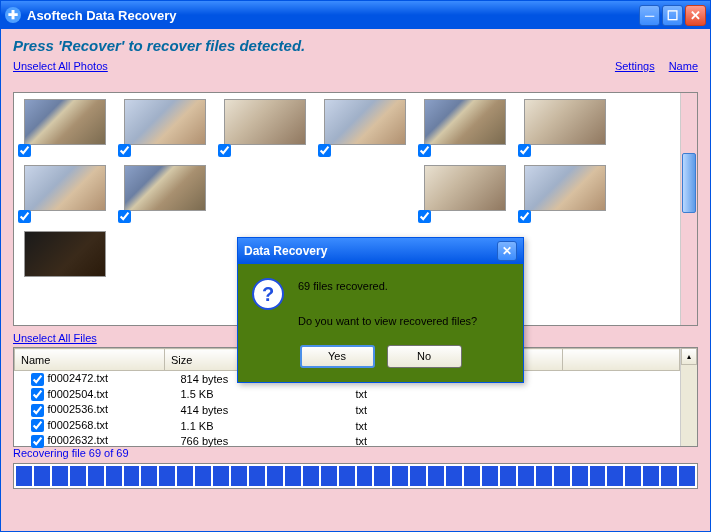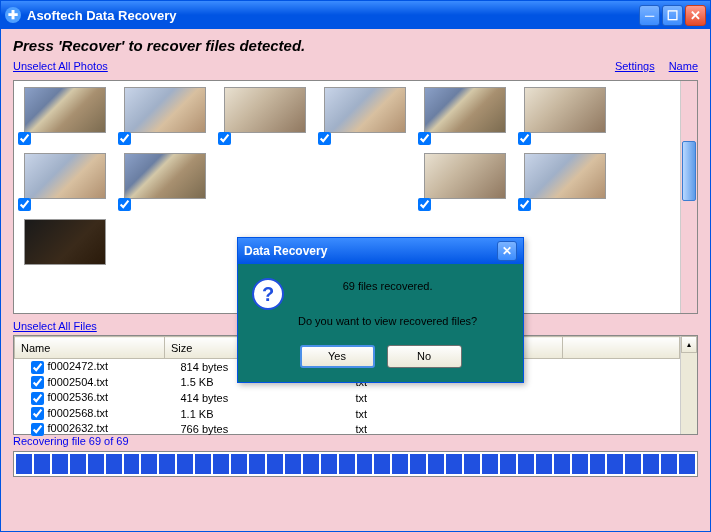--- a/index.html
+++ b/index.html
@@ -9,23 +9,23 @@
 
 .titlebar { height: 28px; background: linear-gradient(to bottom, #3B8CFF 0%, #0054E3 50%, #0054E3 100%); display: flex; align-items: center; padding: 0 4px; color: white; font-weight: bold; font-size: 13px; }
 .titlebar-icon { width: 16px; height: 16px; background: #4FA0FF; border-radius: 50%; margin-right: 6px; display: flex; align-items: center; justify-content: center; color: white; font-size: 12px; }
 .titlebar-text { flex: 1; }
 .titlebar-buttons { display: flex; gap: 2px; }
 .titlebar-btn { width: 21px; height: 21px; background: linear-gradient(to bottom, #7BB3FF, #3B8CFF); border: 1px solid #1E5FC7; border-radius: 3px; display: flex; align-items: center; justify-content: center; color: white; font-weight: bold; cursor: pointer; }
 .titlebar-btn.close { background: linear-gradient(to bottom, #FF9B8C, #E3492A); border-color: #C73E1E; }
 
 .content { padding: 8px 12px; height: calc(100% - 28px); position: relative; }
 
-.instruction { color: #000000; font-style: italic; font-weight: bold; font-size: 15px; margin-bottom: 6px; }
-
-.toolbar { display: flex; justify-content: space-between; margin-bottom: 8px; align-items: flex-end; }
+.instruction { color: #0369a1; font-style: italic; font-weight: bold; font-size: 15px; margin-bottom: 6px; }
+
+.toolbar { display: flex; justify-content: space-between; margin-bottom: 20px; align-items: flex-end; }
 .link { color: #0000EE; text-decoration: underline; cursor: pointer; font-size: 11px; }
 .toolbar-right { display: flex; gap: 14px; }
 
 .photo-panel { background: white; border: 1px solid #888; height: 234px; position: relative; display: flex; }
 .photo-grid { flex: 1; padding: 6px 4px; overflow: hidden; }
 .photo-row { display: flex; gap: 18px; margin-bottom: 20px; padding-left: 6px; }
 .photo-item { position: relative; }
 .photo-thumb { width: 82px; height: 46px; border: 1px solid #999; background: linear-gradient(135deg, #8BA0C7 0%, #6B7FA3 30%, #D4C8A8 40%, #A89070 60%, #7B6B50 100%); }
 .photo-thumb.v2 { background: linear-gradient(135deg, #C8D4E8 0%, #A0B0C8 40%, #D8C0A0 60%, #B09070 100%); }
 .photo-thumb.v3 { background: linear-gradient(135deg, #E8E0D0 0%, #C8B8A0 40%, #907860 100%); }
@@ -43,27 +43,27 @@
 .file-check { width: 13px; height: 13px; vertical-align: middle; margin-right: 4px; }
 .vscroll2 { width: 17px; background: #ECE9D8; border-left: 1px solid #ccc; position: relative; }
 .vscroll2-arrow { height: 17px; background: linear-gradient(to bottom, #FEFEFE, #ECE9D8); border: 1px solid #C0BCAE; display: flex; align-items: center; justify-content: center; font-size: 8px; }
 
 .status { color: #0000EE; font-size: 11px; margin-top: 0; }
 
 .progress-wrap { height: 26px; border: 1px solid #888; background: white; margin-top: 4px; padding: 2px; display: flex; gap: 0px; align-items: stretch; }
 .progress-block { flex: 1; background: #2050E0; margin-right: 2px; }
 .progress-block:last-child { margin-right: 0; }
 
-.dialog { position: absolute; left: 236px; top: 208px; width: 287px; background: #0f766e; border: 1px solid #0054E3; box-shadow: 2px 2px 6px rgba(0,0,0,0.3); z-index: 100; }
+.dialog { position: absolute; left: 236px; top: 208px; width: 287px; background: #4d7c0f; border: 1px solid #0054E3; box-shadow: 2px 2px 6px rgba(0,0,0,0.3); z-index: 100; }
 .dialog-title { height: 26px; background: linear-gradient(to bottom, #3B8CFF 0%, #0054E3 100%); display: flex; align-items: center; padding: 0 6px; color: white; font-weight: bold; font-size: 12px; }
 .dialog-title-text { flex: 1; }
 .dialog-close { width: 20px; height: 20px; background: linear-gradient(to bottom, #7BB3FF, #3B8CFF); border: 1px solid #1E5FC7; border-radius: 3px; display: flex; align-items: center; justify-content: center; color: white; cursor: pointer; font-size: 12px; }
 .dialog-body { padding: 14px 14px 4px 14px; display: flex; gap: 14px; }
 .dialog-icon { width: 32px; height: 32px; border-radius: 50%; background: white; border: 2px solid #2050E0; display: flex; align-items: center; justify-content: center; color: #2050E0; font-size: 20px; font-weight: bold; flex-shrink: 0; }
-.dialog-text { font-size: 11px; line-height: 1.6; text-align: center; }
+.dialog-text { font-size: 11px; line-height: 1.6; }
 .dialog-buttons { display: flex; justify-content: center; gap: 12px; padding: 10px 0 14px 0; }
 .dialog-btn { width: 75px; height: 23px; background: linear-gradient(to bottom, #FEFEFE, #ECE9D8); border: 1px solid #707070; border-radius: 3px; font-size: 11px; cursor: pointer; }
 .dialog-btn.default { border: 2px solid #4A8FE8; }
 
 .col-name { width: 150px; }
 .col-size { width: 175px; }
 .col-ext { width: auto; }
 </style>
 </head>
 <body>

